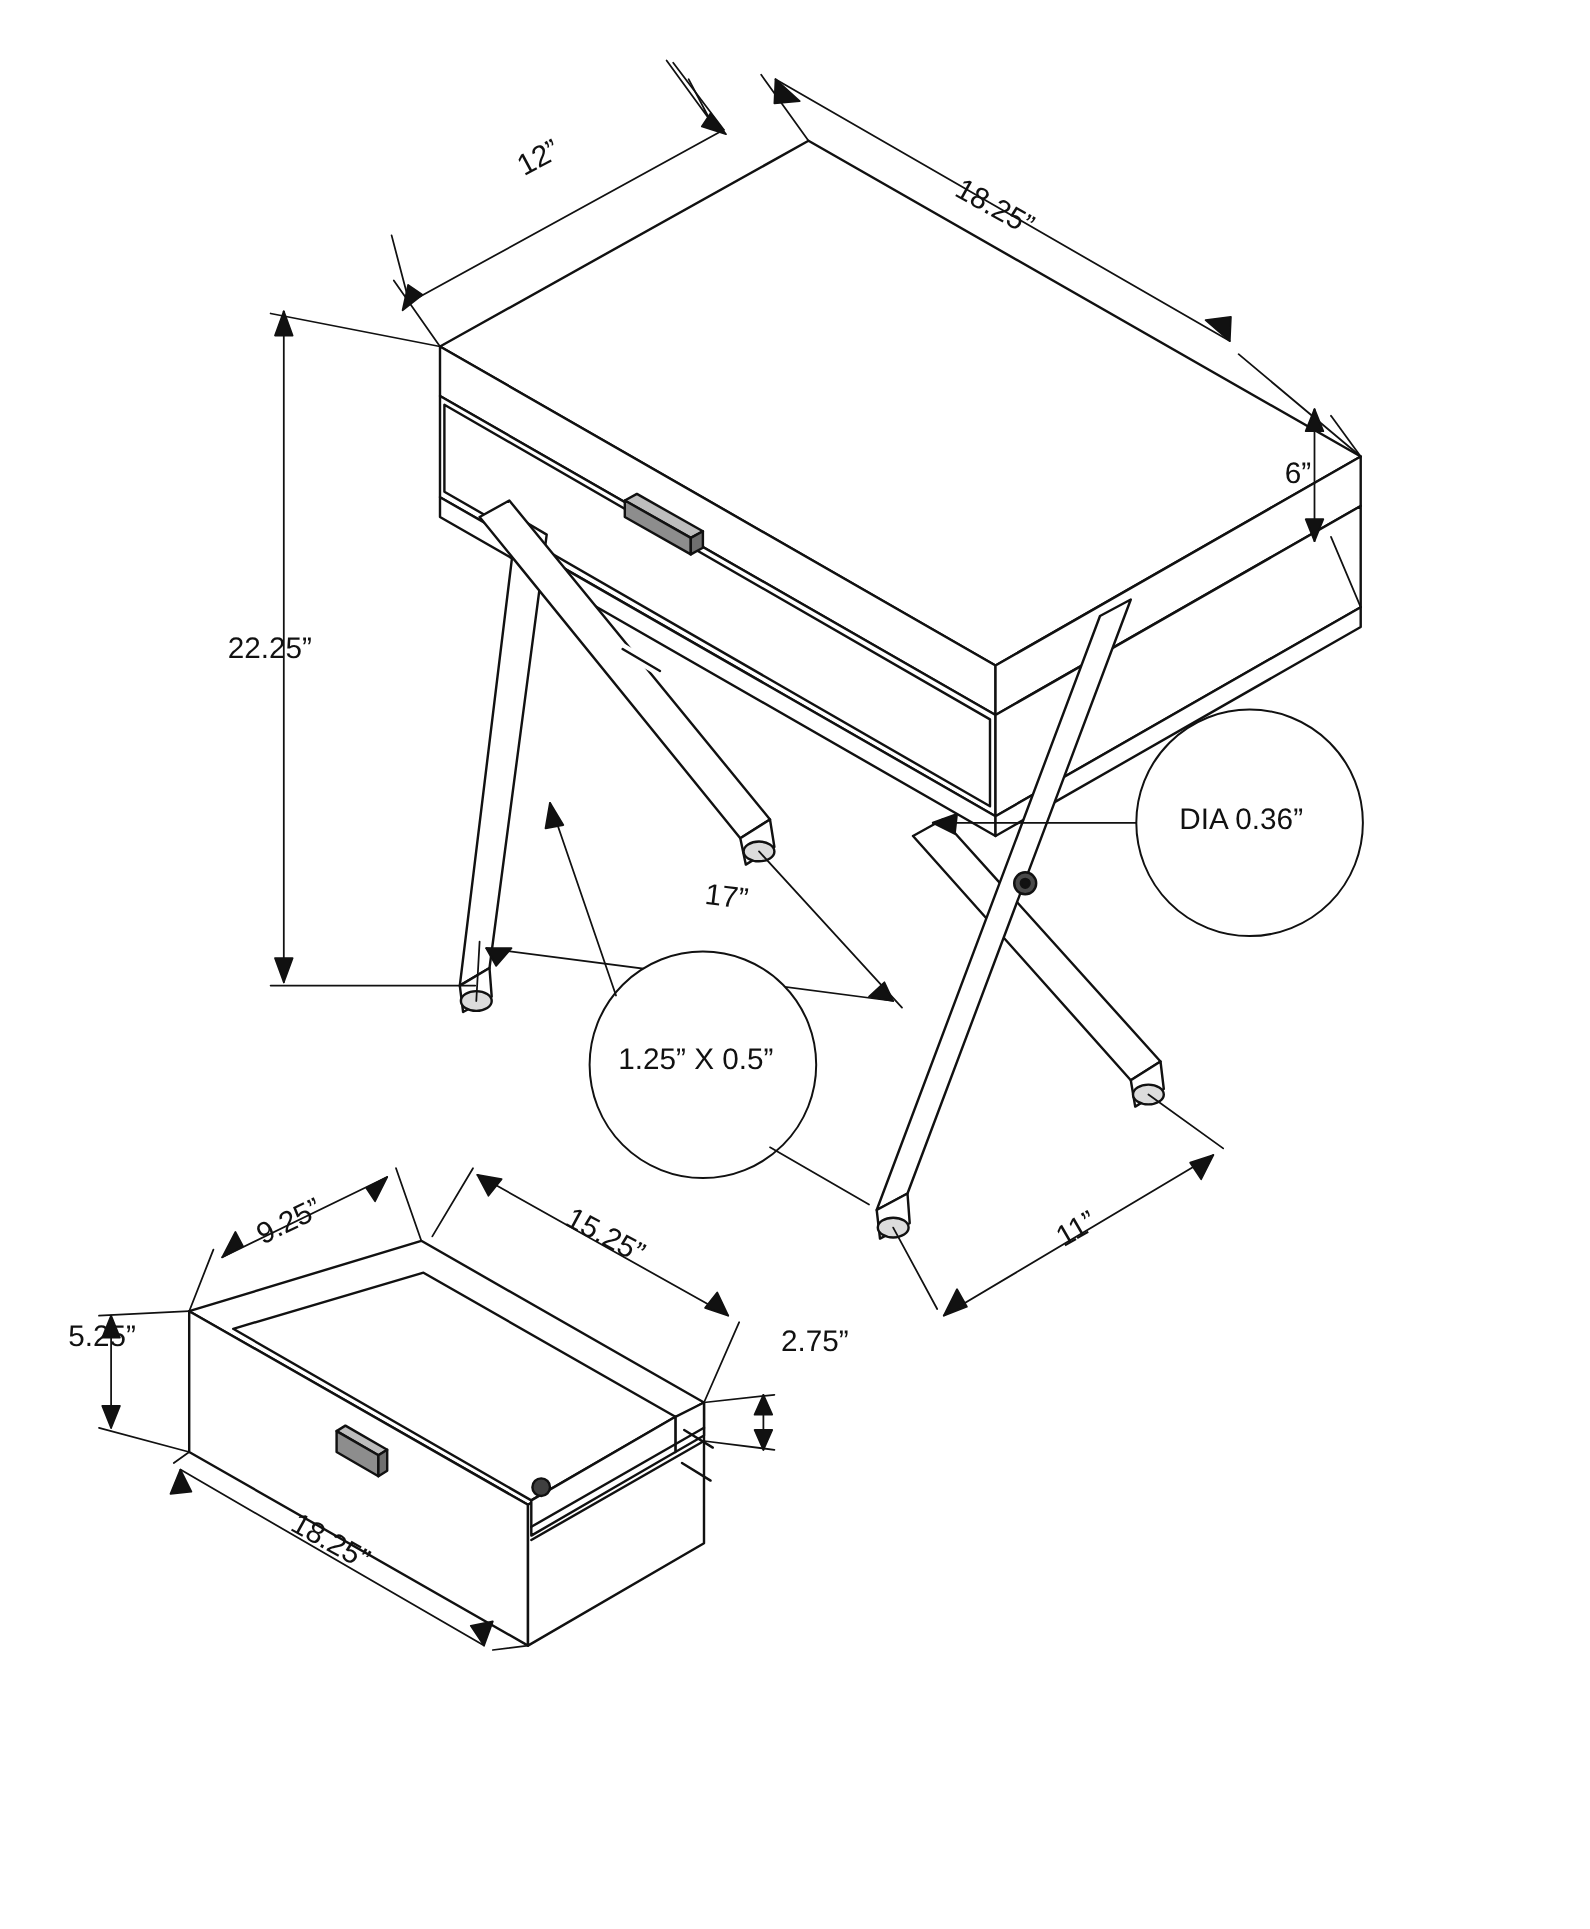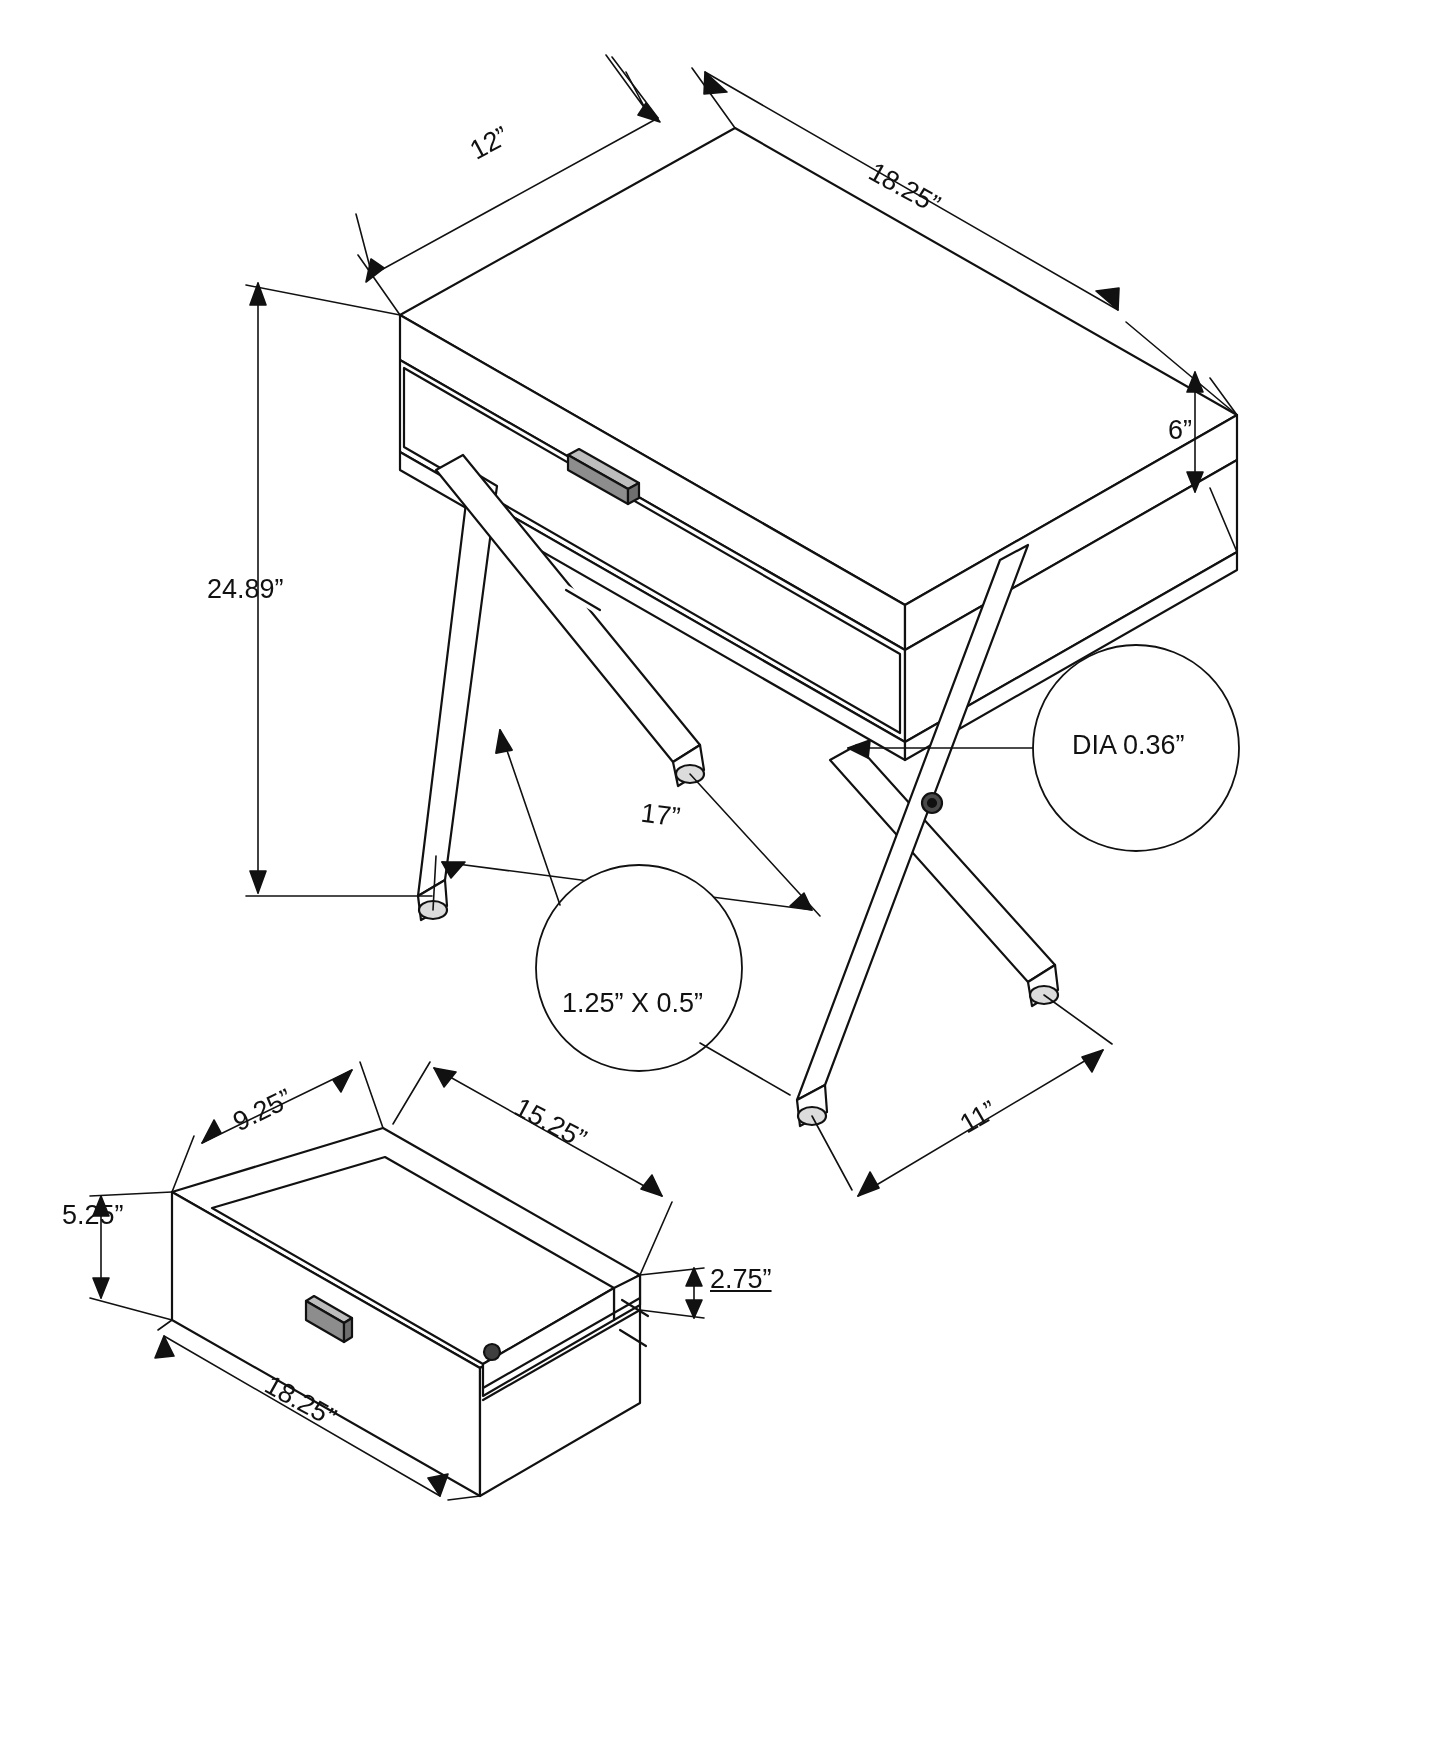--- a/index.html
+++ b/index.html
@@ -177,26 +177,26 @@
         <path d="M172 1320 L158 1330"></path>
         <path d="M480 1496 L448 1500"></path>
       </g>
 
     </g>
   </svg>
 
   <div class="lbl" style="left:470px;top:128px;transform:rotate(-28deg);">12”</div>
   <div class="lbl" style="left:866px;top:173px;transform:rotate(29deg);">18.25”</div>
   <div class="lbl" style="left:1168px;top:415px;">6”</div>
-  <div class="lbl" style="left:207px;top:574px;">24.89”</div>
+  <div class="lbl" style="left:207px;top:574px;">22.25”</div>
   <div class="lbl" style="left:641px;top:800px;transform:rotate(7deg);">17”</div>
   <div class="lbl" style="left:960px;top:1102px;transform:rotate(-30deg);">11”</div>
 
   <div class="lbl" style="left:1072px;top:730px;">DIA 0.36”</div>
-  <div class="lbl" style="left:562px;top:988px;">1.25” X 0.5”</div>
+  <div class="lbl" style="left:562px;top:948px;">1.25” X 0.5”</div>
 
   <div class="lbl" style="left:232px;top:1095px;transform:rotate(-26deg);">9.25”</div>
   <div class="lbl" style="left:512px;top:1108px;transform:rotate(28deg);">15.25”</div>
   <div class="lbl" style="left:62px;top:1200px;">5.25”</div>
-  <div class="lbl" style="left:710px;top:1264px;text-decoration:underline;">2.75”</div>
+  <div class="lbl" style="left:710px;top:1204px;">2.75”</div>
   <div class="lbl" style="left:262px;top:1386px;transform:rotate(29deg);">18.25”</div>
 
 </div>
 
 </body></html>

